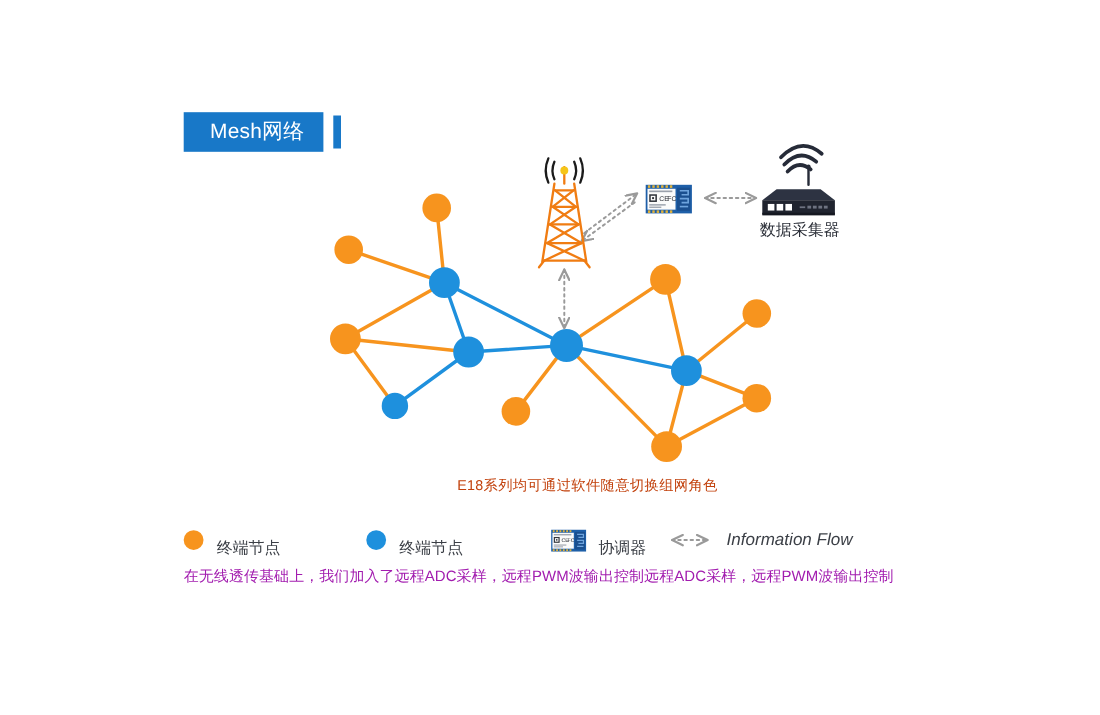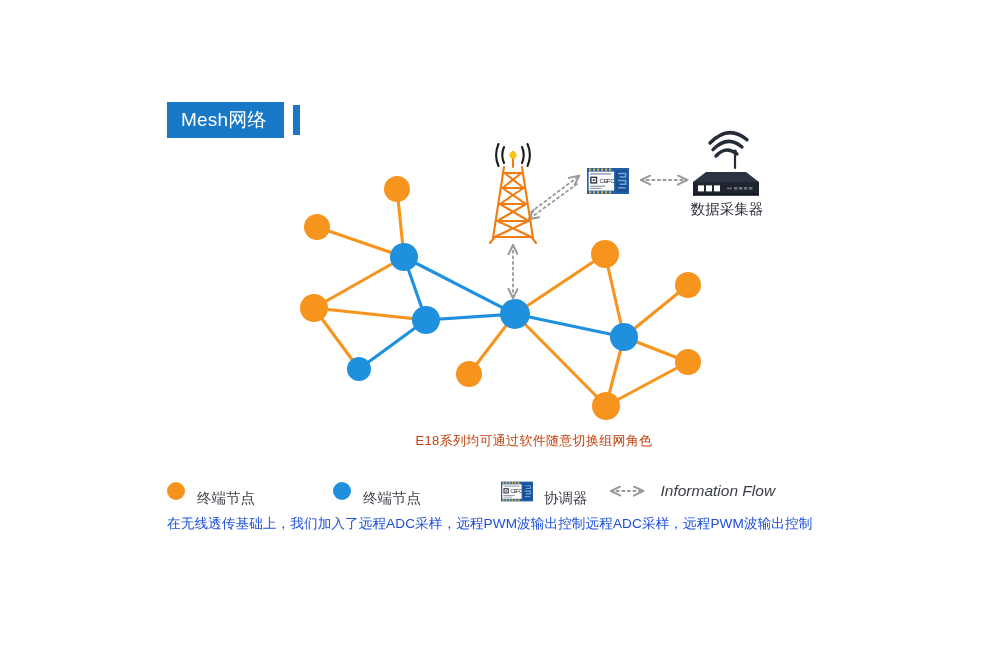--- a/index.html
+++ b/index.html
@@ -23,21 +23,21 @@
     top: 102px;
     display: flex;
     align-items: center;
     gap: 9px;
   }
   #title-plate {
     background: #1878c8;
     color: #ffffff;
     font-size: 19px;
     line-height: 1;
-    padding: 8px 17px 9px 14px;
+    padding: 8px 17px 9px 24px;
     letter-spacing: 0.2px;
   }
   #title-accent {
     width: 7px;
     height: 30px;
     background: #1878c8;
   }
 
   
   #diagram {
@@ -123,21 +123,21 @@
     white-space: nowrap;
     font-style: italic;
   }
 
   
   #body-text {
     position: absolute;
     left: 167px;
     top: 511px;
     width: 676px;
-    color: #1d4ed8;
+    color: #a21caf;
     font-size: 13.6px;
     line-height: 25px;
     letter-spacing: 0.1px;
   }
   #body-text p { margin: 0; }
 </style>
 </head>
 <body>
 
 <div id="title-banner">

